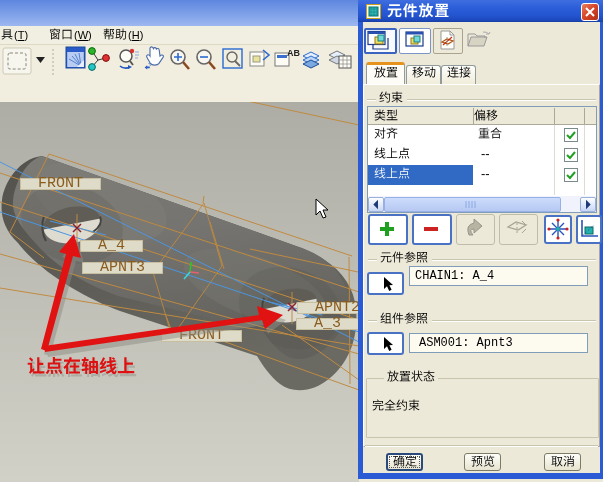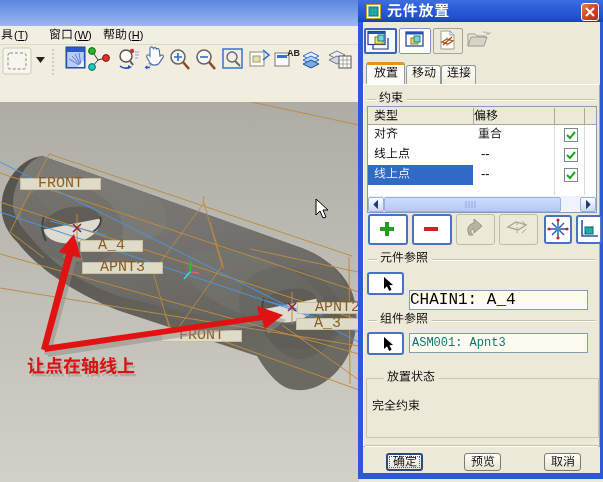--- a/index.html
+++ b/index.html
@@ -392,34 +392,34 @@
             <path d="M147 -759V-695H857V-759ZM61 -477V-412H320C304 -220 265 -57 51 24C66 36 86 60 93 76C325 -16 373 -195 391 -412H587V-44C587 37 610 60 696 60C715 60 825 60 845 60C930 60 948 14 956 -156C937 -161 909 -173 893 -186C889 -30 883 -4 840 -4C815 -4 722 -4 703 -4C663 -4 655 -10 655 -45V-412H941V-477Z M1317 -337V-271H1607V78H1674V-271H1950V-337H1674V-566H1907V-632H1674V-826H1607V-632H1464C1477 -678 1489 -727 1499 -776L1434 -789C1411 -657 1369 -528 1311 -443C1327 -436 1355 -419 1368 -410C1396 -453 1421 -506 1442 -566H1607V-337ZM1272 -835C1218 -682 1129 -530 1034 -432C1047 -416 1067 -382 1073 -366C1107 -403 1140 -445 1171 -492V76H1235V-596C1274 -666 1308 -741 1336 -815Z M2551 -402C2482 -352 2356 -305 2256 -280C2272 -266 2289 -246 2299 -232C2402 -262 2527 -314 2606 -373ZM2639 -285C2551 -218 2385 -163 2241 -136C2255 -122 2271 -100 2280 -84C2431 -118 2596 -178 2696 -257ZM2766 -177C2654 -67 2427 -4 2180 22C2193 38 2206 62 2213 81C2470 48 2703 -21 2827 -147ZM2180 -594C2203 -602 2233 -606 2413 -614C2398 -579 2381 -546 2361 -515H2054V-454H2316C2245 -366 2151 -298 2042 -251C2058 -238 2083 -212 2093 -199C2213 -258 2319 -343 2399 -454H2607C2682 -350 2805 -255 2918 -205C2928 -222 2949 -247 2964 -260C2863 -298 2755 -372 2683 -454H2948V-515H2438C2457 -547 2473 -580 2487 -616L2480 -618L2771 -631C2798 -608 2821 -585 2837 -566L2892 -607C2837 -668 2726 -752 2634 -807L2583 -772C2623 -747 2667 -715 2708 -683L2302 -668C2367 -707 2432 -755 2495 -808L2434 -842C2362 -772 2262 -706 2231 -689C2204 -672 2180 -661 2161 -659C2168 -641 2177 -608 2180 -594Z M3521 -410H3826V-250H3521ZM3458 -467V-193H3891V-467ZM3343 -125C3356 -60 3363 24 3364 74L3429 65C3428 15 3418 -67 3405 -131ZM3558 -128C3584 -64 3610 21 3620 72L3685 58C3675 6 3647 -78 3620 -139ZM3761 -134C3810 -68 3866 24 3890 80L3954 52C3929 -5 3870 -94 3821 -159ZM3177 -152C3144 -79 3091 4 3044 55L3108 83C3155 26 3206 -60 3241 -134ZM3159 -734H3319V-551H3159ZM3159 -286V-491H3319V-286ZM3096 -794V-173H3159V-225H3382V-794ZM3428 -796V-736H3599C3579 -639 3531 -573 3396 -535C3410 -524 3428 -500 3434 -485C3587 -532 3643 -613 3666 -736H3852C3846 -634 3837 -593 3824 -580C3817 -573 3808 -571 3794 -571C3778 -571 3735 -572 3690 -576C3700 -560 3706 -536 3708 -519C3754 -517 3798 -517 3821 -519C3847 -520 3863 -525 3878 -540C3899 -563 3909 -622 3919 -769C3920 -778 3920 -796 3920 -796Z" fill="#000"></path>
           </svg>
         </div>
         <div class="abs" style="left:69px;top:237px;width:164px;height:2px;border-top:1px solid #c8c4ae;border-bottom:1px solid #fff;"></div>
         <div class="abs" style="left:5px;top:237px;width:9px;height:2px;border-top:1px solid #c8c4ae;border-bottom:1px solid #fff;"></div>
         <div class="abs" style="left:4px;top:250px;width:37px;height:23px;background:#fff;border:2px solid #4a72c4;border-radius:3px;">
           <svg width="34" height="20" viewBox="0 0 34 20">
             <path d="M15 3 L15 15 L18 12.2 L20.2 17 L22.6 15.8 L20.4 11.2 L24 11 Z" fill="#000"></path>
           </svg>
         </div>
-        <div class="abs" style="left:46px;top:268px;width:179px;height:20px;background:#fdfbf0;border:1px solid #7f9db9;font-family:'Liberation Mono',monospace;font-size:16px;color:#000;line-height:18px;">CHAIN1: A_4</div>
+        <div class="abs" style="left:46px;top:244px;width:179px;height:20px;background:#fdfbf0;border:1px solid #7f9db9;font-family:'Liberation Mono',monospace;font-size:12px;color:#000;line-height:18px;padding-left:5px;">CHAIN1: A_4</div>
         <div class="abs" style="left:17px;top:291px;">
           <svg class="" width="48.0" height="12.0" viewBox="0 -801 4000 1000" style="overflow:visible">
             <path d="M49 -54 62 10C155 -14 281 -45 401 -76L394 -133C266 -103 135 -72 49 -54ZM482 -788V-6H379V56H958V-6H870V-788ZM546 -6V-210H803V-6ZM546 -471H803V-271H546ZM546 -533V-727H803V-533ZM65 -424C79 -431 104 -438 248 -457C197 -387 151 -332 131 -311C98 -275 72 -250 51 -245C58 -229 69 -198 72 -184C92 -196 126 -205 400 -261C399 -274 398 -300 400 -317L173 -275C257 -365 341 -478 413 -593L359 -626C338 -589 314 -552 290 -517L137 -499C202 -587 266 -700 316 -810L255 -838C208 -715 128 -584 103 -550C80 -516 62 -492 44 -488C51 -470 62 -438 65 -424Z M1317 -337V-271H1607V78H1674V-271H1950V-337H1674V-566H1907V-632H1674V-826H1607V-632H1464C1477 -678 1489 -727 1499 -776L1434 -789C1411 -657 1369 -528 1311 -443C1327 -436 1355 -419 1368 -410C1396 -453 1421 -506 1442 -566H1607V-337ZM1272 -835C1218 -682 1129 -530 1034 -432C1047 -416 1067 -382 1073 -366C1107 -403 1140 -445 1171 -492V76H1235V-596C1274 -666 1308 -741 1336 -815Z M2551 -402C2482 -352 2356 -305 2256 -280C2272 -266 2289 -246 2299 -232C2402 -262 2527 -314 2606 -373ZM2639 -285C2551 -218 2385 -163 2241 -136C2255 -122 2271 -100 2280 -84C2431 -118 2596 -178 2696 -257ZM2766 -177C2654 -67 2427 -4 2180 22C2193 38 2206 62 2213 81C2470 48 2703 -21 2827 -147ZM2180 -594C2203 -602 2233 -606 2413 -614C2398 -579 2381 -546 2361 -515H2054V-454H2316C2245 -366 2151 -298 2042 -251C2058 -238 2083 -212 2093 -199C2213 -258 2319 -343 2399 -454H2607C2682 -350 2805 -255 2918 -205C2928 -222 2949 -247 2964 -260C2863 -298 2755 -372 2683 -454H2948V-515H2438C2457 -547 2473 -580 2487 -616L2480 -618L2771 -631C2798 -608 2821 -585 2837 -566L2892 -607C2837 -668 2726 -752 2634 -807L2583 -772C2623 -747 2667 -715 2708 -683L2302 -668C2367 -707 2432 -755 2495 -808L2434 -842C2362 -772 2262 -706 2231 -689C2204 -672 2180 -661 2161 -659C2168 -641 2177 -608 2180 -594Z M3521 -410H3826V-250H3521ZM3458 -467V-193H3891V-467ZM3343 -125C3356 -60 3363 24 3364 74L3429 65C3428 15 3418 -67 3405 -131ZM3558 -128C3584 -64 3610 21 3620 72L3685 58C3675 6 3647 -78 3620 -139ZM3761 -134C3810 -68 3866 24 3890 80L3954 52C3929 -5 3870 -94 3821 -159ZM3177 -152C3144 -79 3091 4 3044 55L3108 83C3155 26 3206 -60 3241 -134ZM3159 -734H3319V-551H3159ZM3159 -286V-491H3319V-286ZM3096 -794V-173H3159V-225H3382V-794ZM3428 -796V-736H3599C3579 -639 3531 -573 3396 -535C3410 -524 3428 -500 3434 -485C3587 -532 3643 -613 3666 -736H3852C3846 -634 3837 -593 3824 -580C3817 -573 3808 -571 3794 -571C3778 -571 3735 -572 3690 -576C3700 -560 3706 -536 3708 -519C3754 -517 3798 -517 3821 -519C3847 -520 3863 -525 3878 -540C3899 -563 3909 -622 3919 -769C3920 -778 3920 -796 3920 -796Z" fill="#000"></path>
           </svg>
         </div>
         <div class="abs" style="left:69px;top:298px;width:164px;height:2px;border-top:1px solid #c8c4ae;border-bottom:1px solid #fff;"></div>
         <div class="abs" style="left:5px;top:298px;width:9px;height:2px;border-top:1px solid #c8c4ae;border-bottom:1px solid #fff;"></div>
         <div class="abs" style="left:4px;top:310px;width:37px;height:23px;background:#fff;border:2px solid #4a72c4;border-radius:3px;">
           <svg width="34" height="20" viewBox="0 0 34 20">
             <path d="M15 3 L15 15 L18 12.2 L20.2 17 L22.6 15.8 L20.4 11.2 L24 11 Z" fill="#000"></path>
           </svg>
         </div>
-        <div class="abs" style="left:46px;top:311px;width:179px;height:20px;background:#fdfbf0;border:1px solid #7f9db9;font-family:'Liberation Mono',monospace;font-size:12px;color:#0f766e;line-height:18px;padding-left:2px;">ASM001: Apnt3</div>
+        <div class="abs" style="left:46px;top:311px;width:179px;height:20px;background:#fdfbf0;border:1px solid #7f9db9;font-family:'Liberation Mono',monospace;font-size:12px;color:#000000;line-height:18px;padding-left:9px;">ASM001: Apnt3</div>
         <div class="abs" style="left:3px;top:356px;width:233px;height:60px;border:1px solid #c8c4ae;border-radius:1px;"></div>
         <div class="abs" style="left:21px;top:349px;background:#ece9d8;padding:0 3px;">
           <svg class="" width="48.0" height="12.0" viewBox="0 -801 4000 1000" style="overflow:visible">
             <path d="M209 -822C229 -780 252 -722 261 -685L323 -707C312 -741 289 -797 267 -840ZM45 -675V-611H167V-401C167 -257 152 -96 27 34C43 46 65 64 77 78C211 -64 231 -234 231 -401V-410H377C370 -128 362 -28 345 -6C338 6 329 8 315 8C299 8 260 7 217 3C227 21 233 48 235 66C277 69 320 69 344 66C370 64 386 56 402 35C428 1 434 -109 441 -440C442 -450 442 -473 442 -473H231V-611H490V-675ZM621 -588H820C799 -454 767 -342 717 -248C671 -344 639 -456 617 -578ZM616 -839C585 -666 529 -499 448 -393C463 -381 489 -357 500 -344C528 -382 554 -428 577 -478C601 -368 634 -268 678 -183C618 -96 538 -28 431 22C444 36 464 65 471 80C573 28 652 -38 714 -120C768 -36 836 31 922 76C932 59 954 33 969 20C879 -22 809 -92 754 -181C819 -290 860 -424 887 -588H960V-651H641C658 -708 672 -767 684 -828Z M1649 -750H1827V-655H1649ZM1413 -750H1587V-655H1413ZM1183 -750H1351V-655H1183ZM1194 -427V-3H1059V48H1944V-3H1804V-427H1489L1504 -490H1922V-543H1515L1527 -605H1893V-800H1119V-605H1458L1448 -543H1068V-490H1438L1425 -427ZM1258 -3V-69H1738V-3ZM1258 -278H1738V-217H1258ZM1258 -320V-380H1738V-320ZM1258 -174H1738V-111H1258Z M2741 -773C2787 -718 2839 -642 2863 -595L2917 -630C2892 -675 2838 -748 2792 -802ZM2052 -675C2100 -617 2157 -539 2181 -489L2236 -526C2210 -575 2152 -651 2103 -707ZM2593 -837V-608L2592 -540H2354V-474H2587C2572 -307 2515 -119 2327 33C2345 45 2368 63 2381 76C2539 -53 2608 -208 2637 -359C2692 -163 2781 -8 2921 77C2932 59 2954 34 2971 21C2811 -64 2716 -249 2669 -474H2950V-540H2657L2658 -608V-837ZM2033 -188 2073 -132C2127 -180 2191 -240 2252 -300V76H2318V-839H2252V-383C2172 -309 2089 -233 2033 -188Z M3383 -413C3441 -378 3511 -325 3543 -288L3603 -327C3567 -365 3497 -416 3438 -449ZM3271 -240V-40C3271 37 3301 56 3412 56C3436 56 3628 56 3653 56C3746 56 3769 26 3778 -97C3759 -102 3731 -112 3716 -123C3711 -20 3702 -5 3649 -5C3607 -5 3445 -5 3415 -5C3349 -5 3337 -11 3337 -40V-240ZM3411 -267C3469 -214 3540 -139 3573 -91L3628 -128C3593 -175 3521 -247 3462 -297ZM3751 -236C3802 -152 3854 -38 3871 33L3936 10C3917 -61 3863 -172 3811 -255ZM3158 -239C3138 -160 3103 -58 3057 7L3117 37C3162 -30 3196 -138 3218 -219ZM3470 -841C3465 -791 3458 -742 3447 -695H3058V-633H3430C3383 -499 3284 -386 3047 -327C3061 -313 3078 -286 3085 -271C3345 -340 3451 -473 3501 -633H3503C3577 -451 3711 -328 3909 -274C3919 -293 3939 -321 3955 -335C3771 -378 3641 -483 3572 -633H3946V-695H3517C3527 -742 3534 -791 3540 -841Z" fill="#000"></path>
           </svg>
         </div>
         <div class="abs" style="left:9px;top:378px;">
           <svg class="" width="48.0" height="12.0" viewBox="0 -801 4000 1000" style="overflow:visible">
             <path d="M225 -544V-482H774V-544ZM57 -358V-295H330C317 -110 273 -21 45 24C58 37 76 63 82 79C329 26 383 -83 398 -295H581V-34C581 42 604 62 692 62C711 62 831 62 851 62C928 62 947 28 956 -108C937 -113 909 -124 894 -135C891 -18 884 0 845 0C819 0 719 0 698 0C655 0 648 -5 648 -34V-295H942V-358ZM424 -827C443 -795 463 -756 477 -722H84V-505H151V-657H845V-505H914V-722H556C541 -759 515 -809 491 -847Z M1076 -11V50H1929V-11H1535V-184H1811V-244H1535V-407H1809V-468H1197V-407H1465V-244H1202V-184H1465V-11ZM1495 -850C1395 -690 1211 -540 1028 -456C1045 -442 1065 -419 1075 -402C1233 -481 1389 -606 1500 -747C1628 -598 1769 -493 1928 -398C1938 -417 1959 -441 1975 -454C1812 -544 1661 -650 1537 -796L1554 -822Z M2042 -49 2053 16C2154 -5 2292 -33 2426 -61L2422 -120C2281 -92 2136 -64 2042 -49ZM2501 -420C2576 -355 2659 -262 2696 -200L2746 -242C2708 -305 2623 -394 2548 -458ZM2061 -426C2076 -434 2100 -439 2239 -454C2190 -387 2145 -334 2125 -314C2093 -278 2068 -252 2046 -248C2054 -231 2064 -200 2068 -186C2089 -198 2125 -206 2413 -254C2410 -267 2409 -293 2410 -311L2165 -275C2250 -365 2334 -477 2406 -591L2350 -625C2329 -588 2305 -550 2281 -514L2134 -500C2199 -586 2263 -698 2315 -808L2251 -834C2203 -713 2123 -585 2099 -551C2075 -517 2057 -495 2038 -490C2046 -473 2057 -440 2061 -426ZM2570 -838C2537 -702 2482 -566 2412 -479C2427 -470 2456 -451 2468 -441C2499 -483 2527 -534 2553 -591H2855C2843 -189 2828 -38 2798 -4C2787 9 2776 12 2757 11C2734 11 2677 11 2613 6C2626 24 2634 51 2635 70C2690 74 2747 75 2780 72C2814 69 2835 61 2856 34C2894 -13 2906 -164 2920 -618C2920 -627 2921 -653 2921 -653H2579C2600 -708 2619 -766 2635 -825Z M3146 -552V-269H3427C3334 -160 3181 -61 3042 -13C3057 1 3078 26 3088 43C3219 -10 3364 -107 3464 -218V78H3533V-223C3633 -109 3780 -9 3917 44C3928 26 3949 0 3965 -13C3821 -61 3666 -160 3572 -269H3856V-552H3533V-667H3926V-730H3533V-837H3464V-730H3076V-667H3464V-552ZM3211 -491H3464V-330H3211ZM3533 -491H3788V-330H3533Z" fill="#000"></path>
           </svg>

